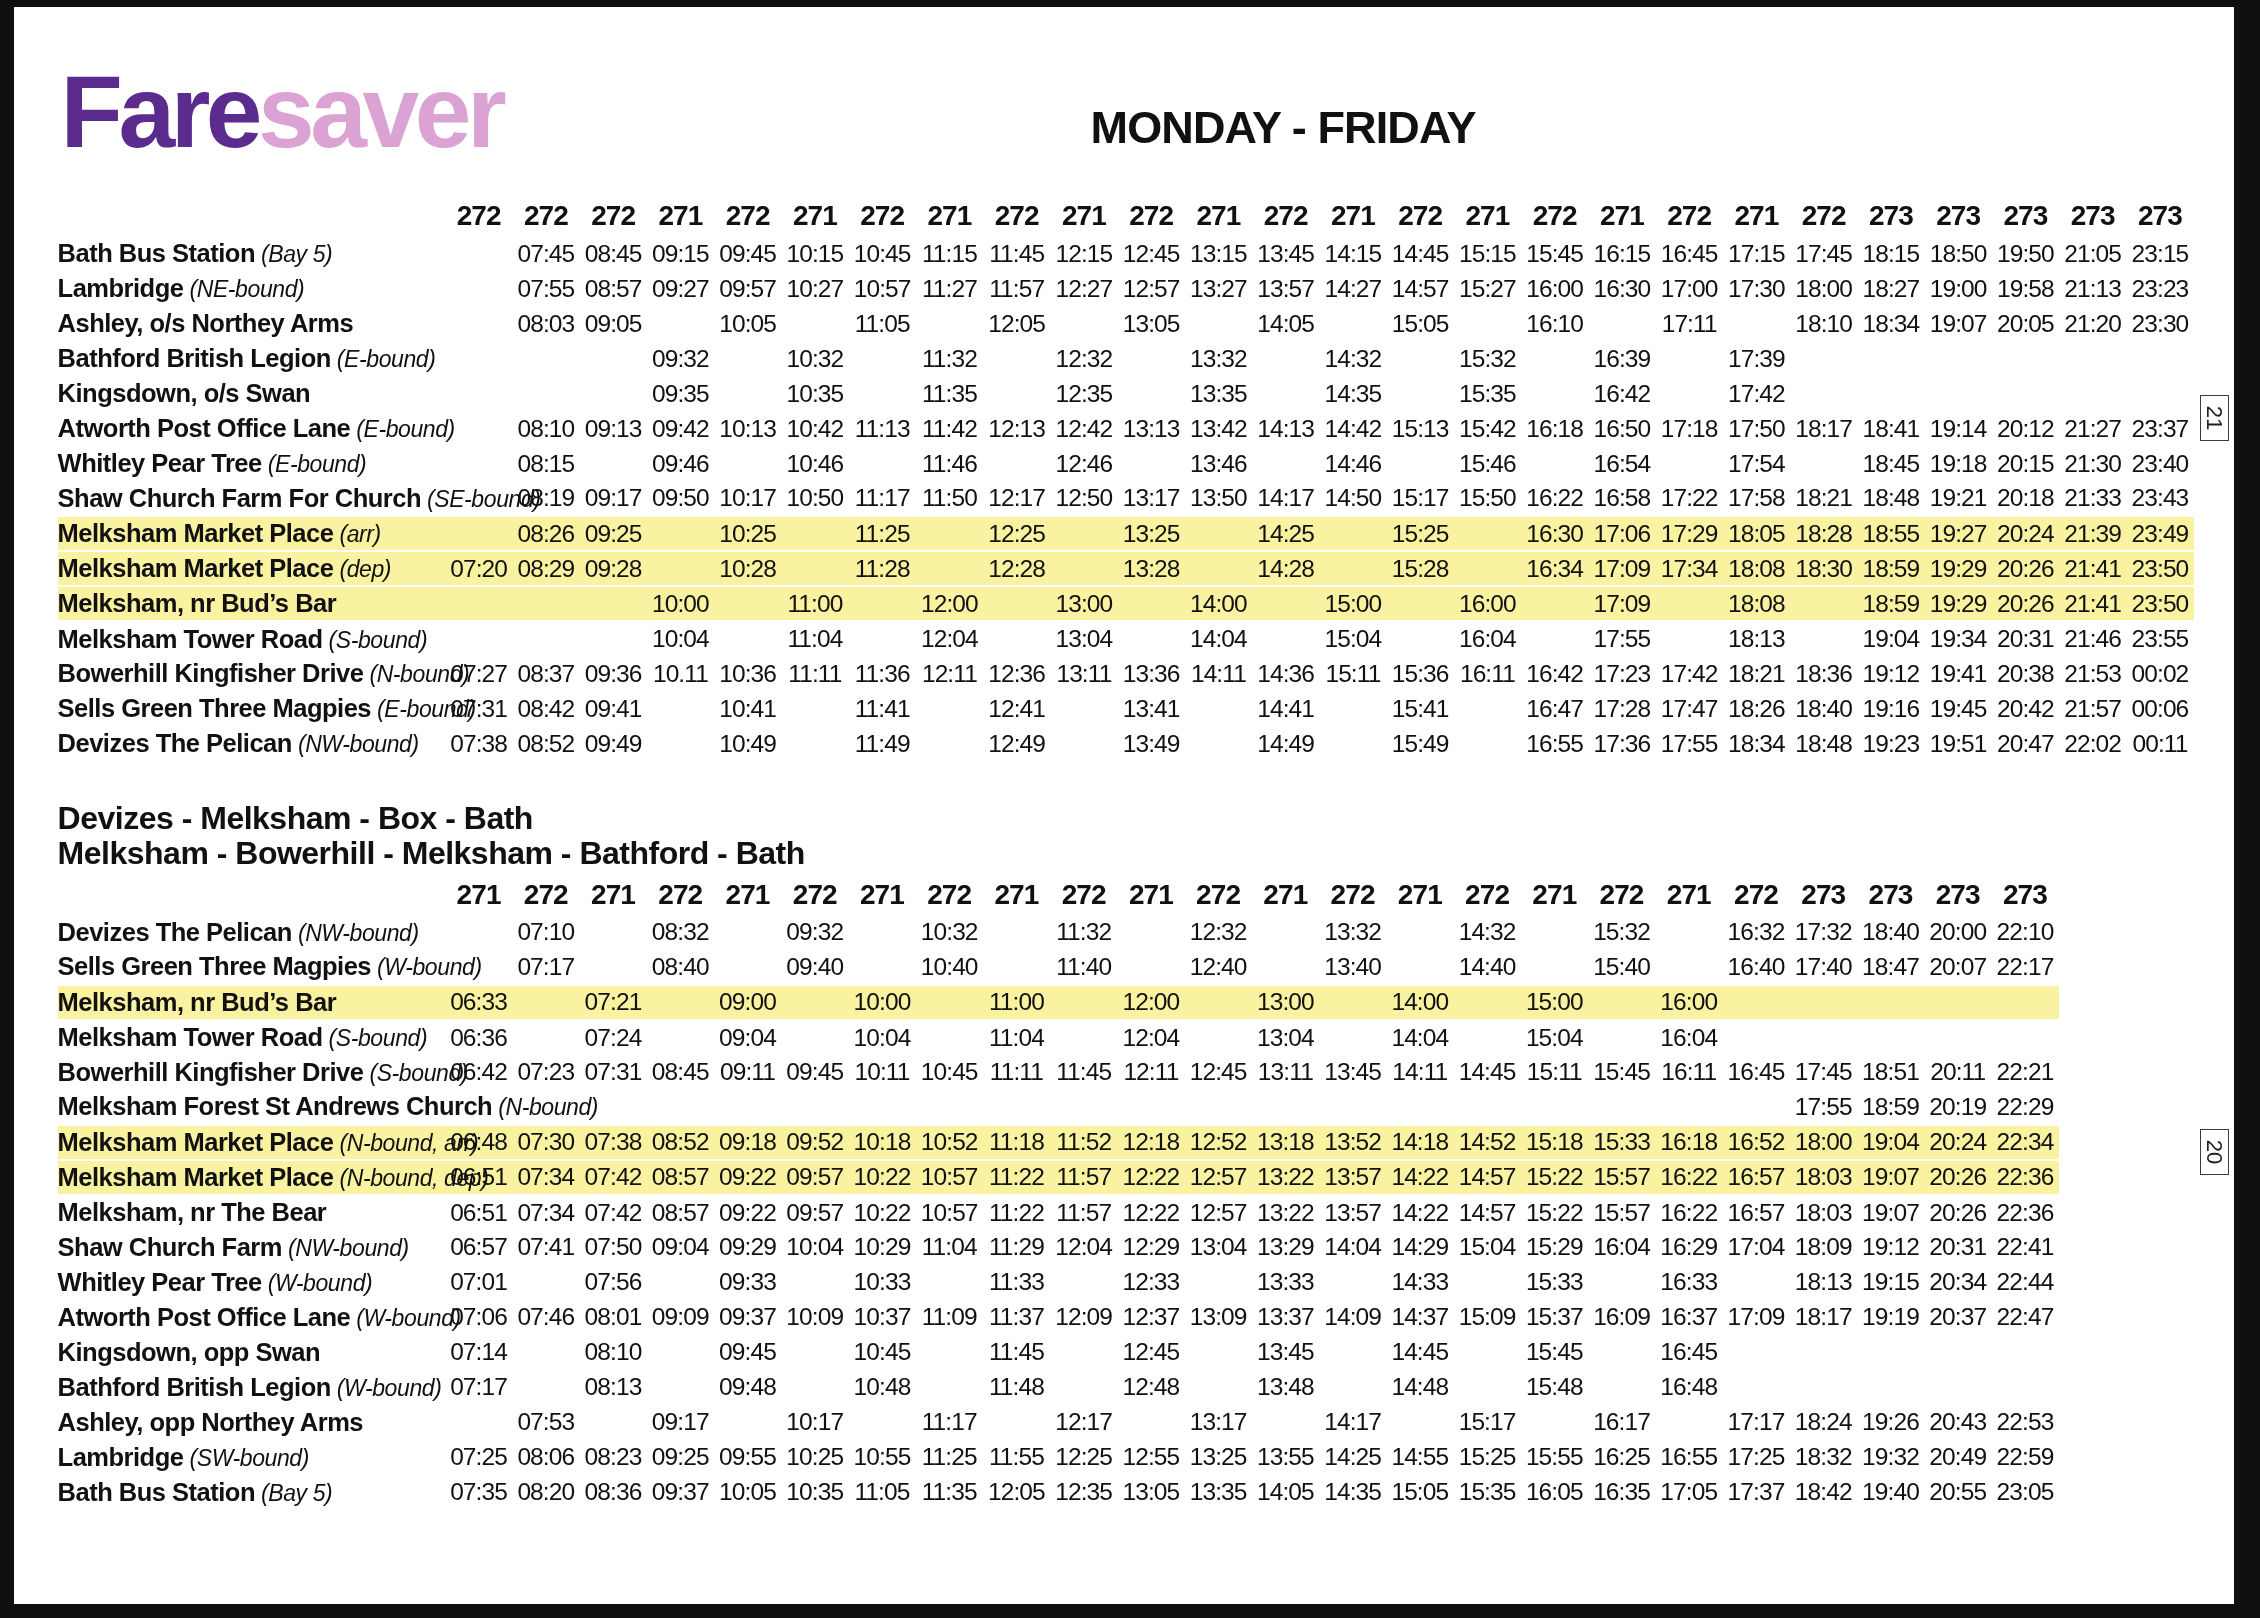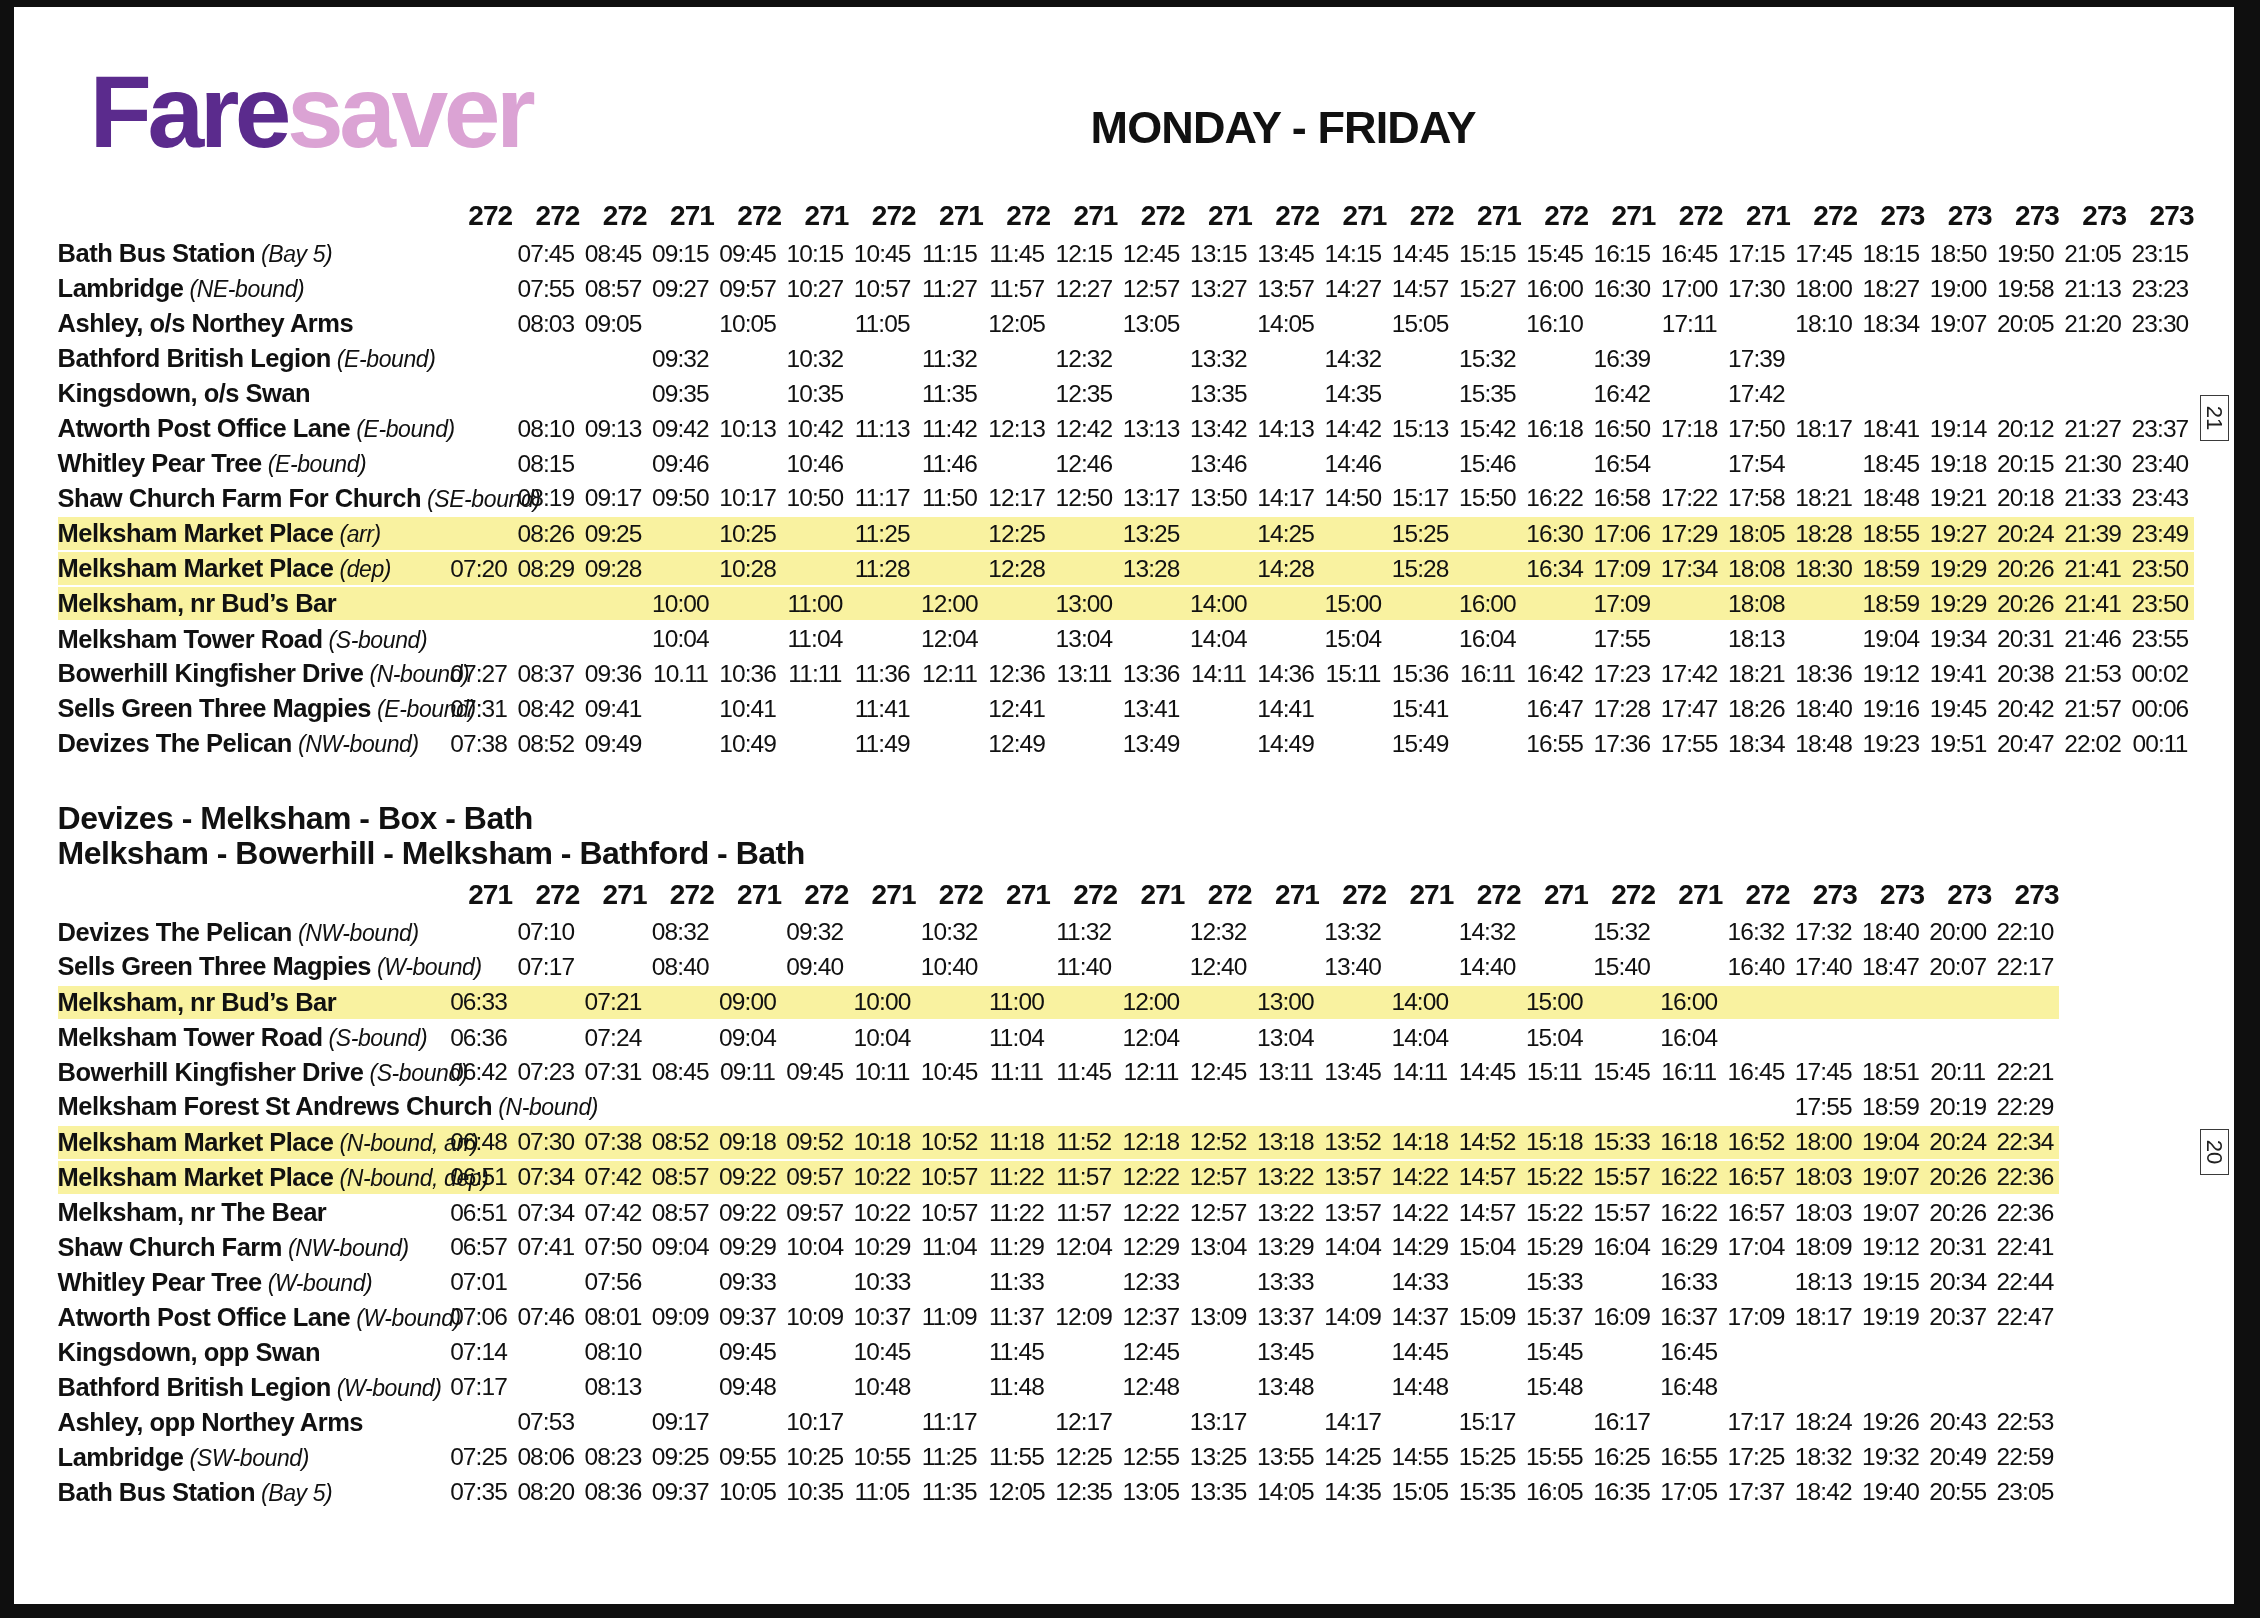--- a/index.html
+++ b/index.html
@@ -1,31 +1,31 @@
 <!DOCTYPE html>
 <html style="--purple: #5b2b8d; --pink: #dba3d4; --yellow: #f9f2a0;font-size:14.5px"><head>
 <meta charset="utf-8">
 <style>
   html,body{margin:0;padding:0;background:#0f0f0f;}
   .stage{position:relative;width:2260px;height:1618px;background:#0f0f0f;overflow:hidden;
          font-family:"Liberation Sans",sans-serif;color:#111;}
   .page{position:absolute;left:13.6px;top:7.3px;width:2220px;height:1597px;background:#ffffff;}
-  .logo{position:absolute;left:47px;top:49px;font-size:102px;font-weight:700;letter-spacing:-4.5px;line-height:1.1;white-space:nowrap;margin-left:29px;}
+  .logo{position:absolute;left:47px;top:49px;font-size:102px;font-weight:700;letter-spacing:-4.5px;line-height:1.1;white-space:nowrap;}
   .logo .fare{color:var(--purple,#5b2b8d);}
   .logo .saver{color:var(--pink,#dba3d4);}
   .days{position:absolute;left:1077px;top:95px;font-size:45px;font-weight:700;letter-spacing:-0.9px;white-space:nowrap;}
   .routes{position:absolute;right:45px;top:95px;font-size:45px;font-weight:700;letter-spacing:-0.9px;white-space:nowrap;}
   .content{position:absolute;left:44px;top:189px;}
   .tt + .tt{margin-top:40px;}
   .tt-title{font-size:32px;font-weight:700;letter-spacing:-0.5px;line-height:35px;margin:0 0 3.6px 0;}
   table.grid{border-collapse:collapse;table-layout:fixed;}
   table.grid th,table.grid td{padding:0;vertical-align:middle;}
   table.grid thead tr{height:40px;}
   table.grid tbody tr{height:35px;}
-  th.route{font-size:28px;font-weight:700;text-align:right;letter-spacing:-0.9px;}
+  th.route{font-size:28px;font-weight:700;text-align:center;letter-spacing:-0.9px;}
   td.tm{font-size:24.5px;text-align:center;letter-spacing:-0.9px;white-space:nowrap;}
   td.stop{white-space:nowrap;overflow:visible;text-align:left;}
   .nm{font-size:25.5px;font-weight:700;letter-spacing:-0.5px;}
   .nt{font-size:23px;font-style:italic;letter-spacing:-0.4px;}
   tr.hl td{background:var(--yellow,#f9f2a0);border-top:2.7px solid #fff;border-bottom:2.7px solid #fff;}
   .marker{position:absolute;right:4.5px;width:27px;height:44px;border:1.8px solid #3a3a3a;background:#fff;
           display:flex;align-items:center;justify-content:center;}
   .marker span{transform:rotate(90deg);font-size:22px;color:#222;}
   .marker1{top:388px;}
   .marker2{top:1122px;}

